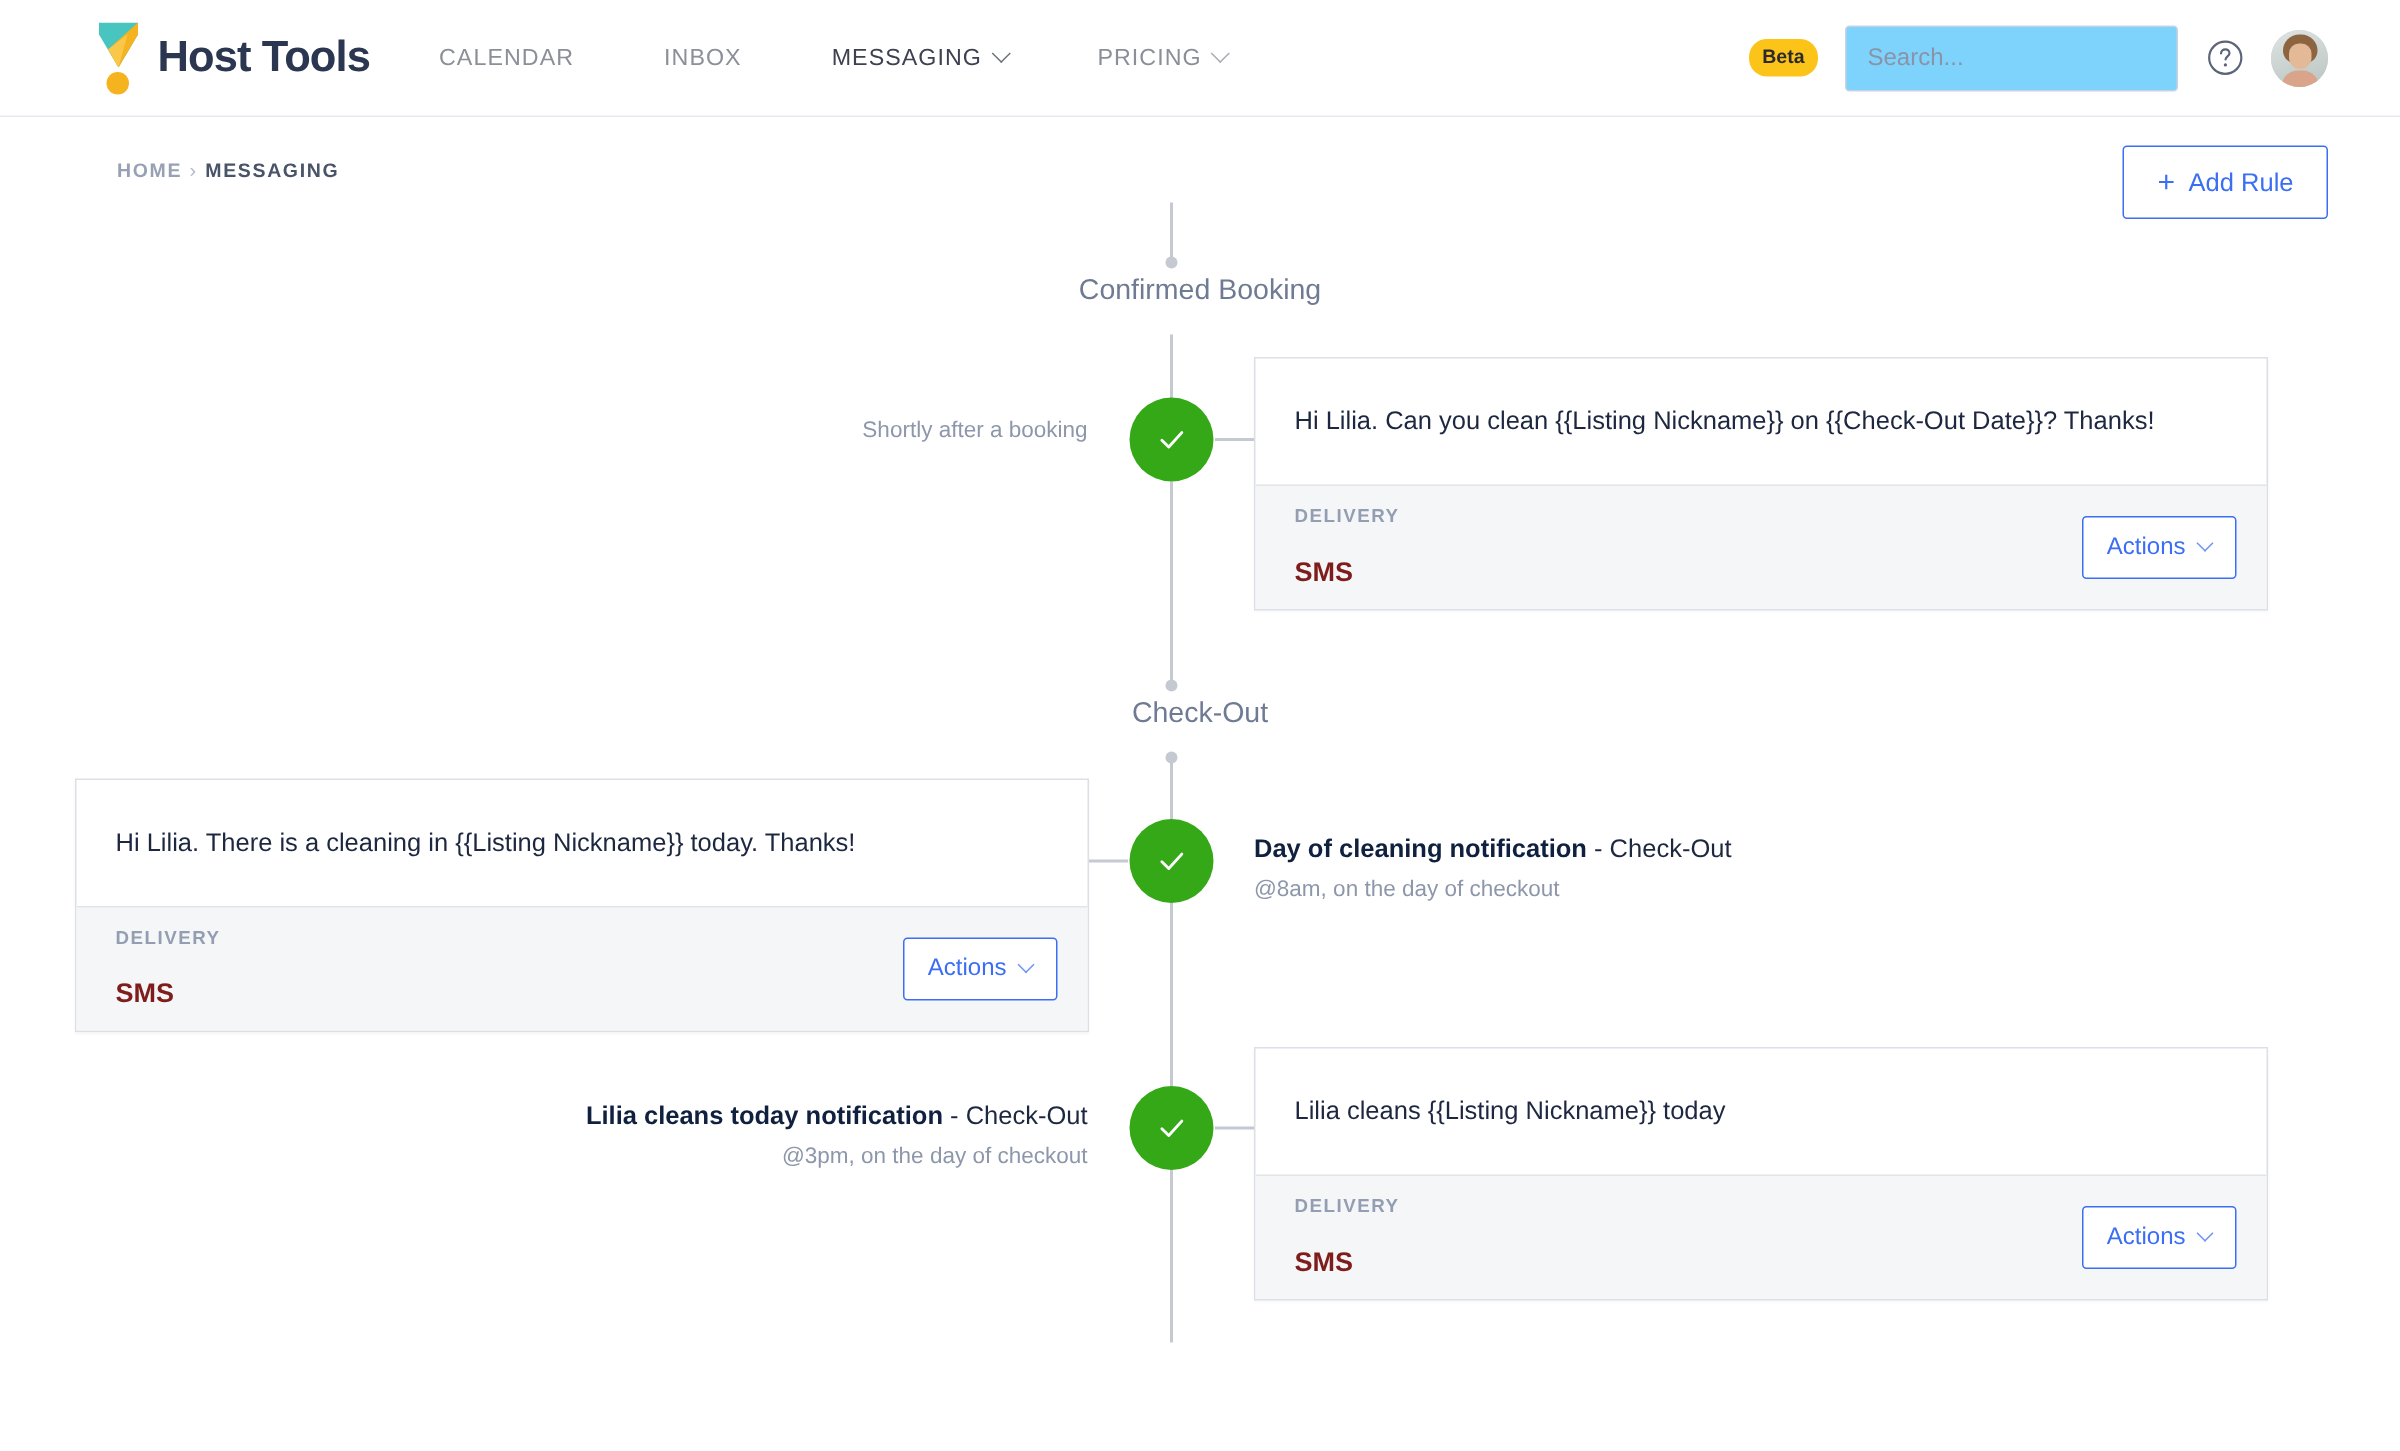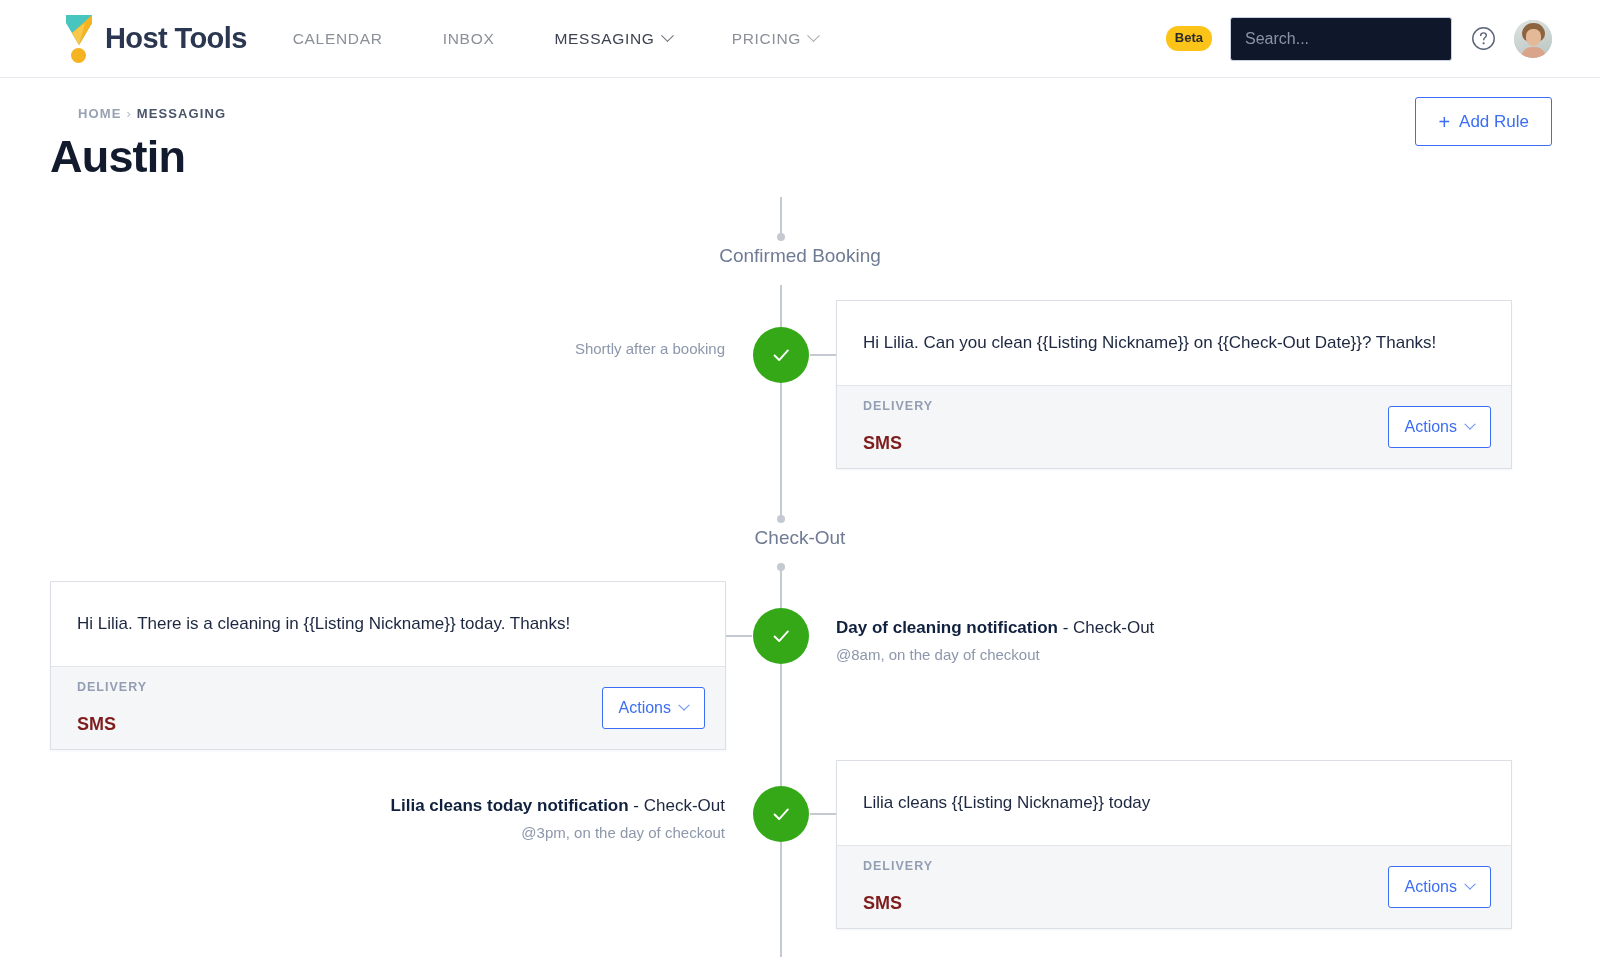--- a/index.html
+++ b/index.html
@@ -111,21 +111,21 @@
   }
 
   .search-box {
     width: 222px;
     height: 44px;
     border: 1px solid #c9d1e3;
     border-radius: 3px;
     display: flex;
     align-items: center;
     padding: 0 14px;
-    background: #0f172a;
+    background: #7dd3fc;
   }
   .search-box input {
     border: none;
     outline: none;
     flex: 1;
     font-family: "Liberation Sans", sans-serif;
     font-size: 16px;
     color: #5b6478;
     background: transparent;
   }
@@ -412,21 +412,20 @@
   </div>
 </div>
 
 <div class="page-head">
   <div class="breadcrumb">
     <span class="bc-home">HOME</span>
     <span class="bc-sep">›</span>
     <span class="bc-cur">MESSAGING</span>
   </div>
 
-  <h1 class="page-title">Austin</h1>
 
   <button class="add-rule-btn">
     <span class="plus-glyph">+</span>
     <span>Add Rule</span>
   </button>
 </div>
 
 <div class="timeline">
 
   <div class="axis-seg" style="top:0px; height:40px;"></div>

